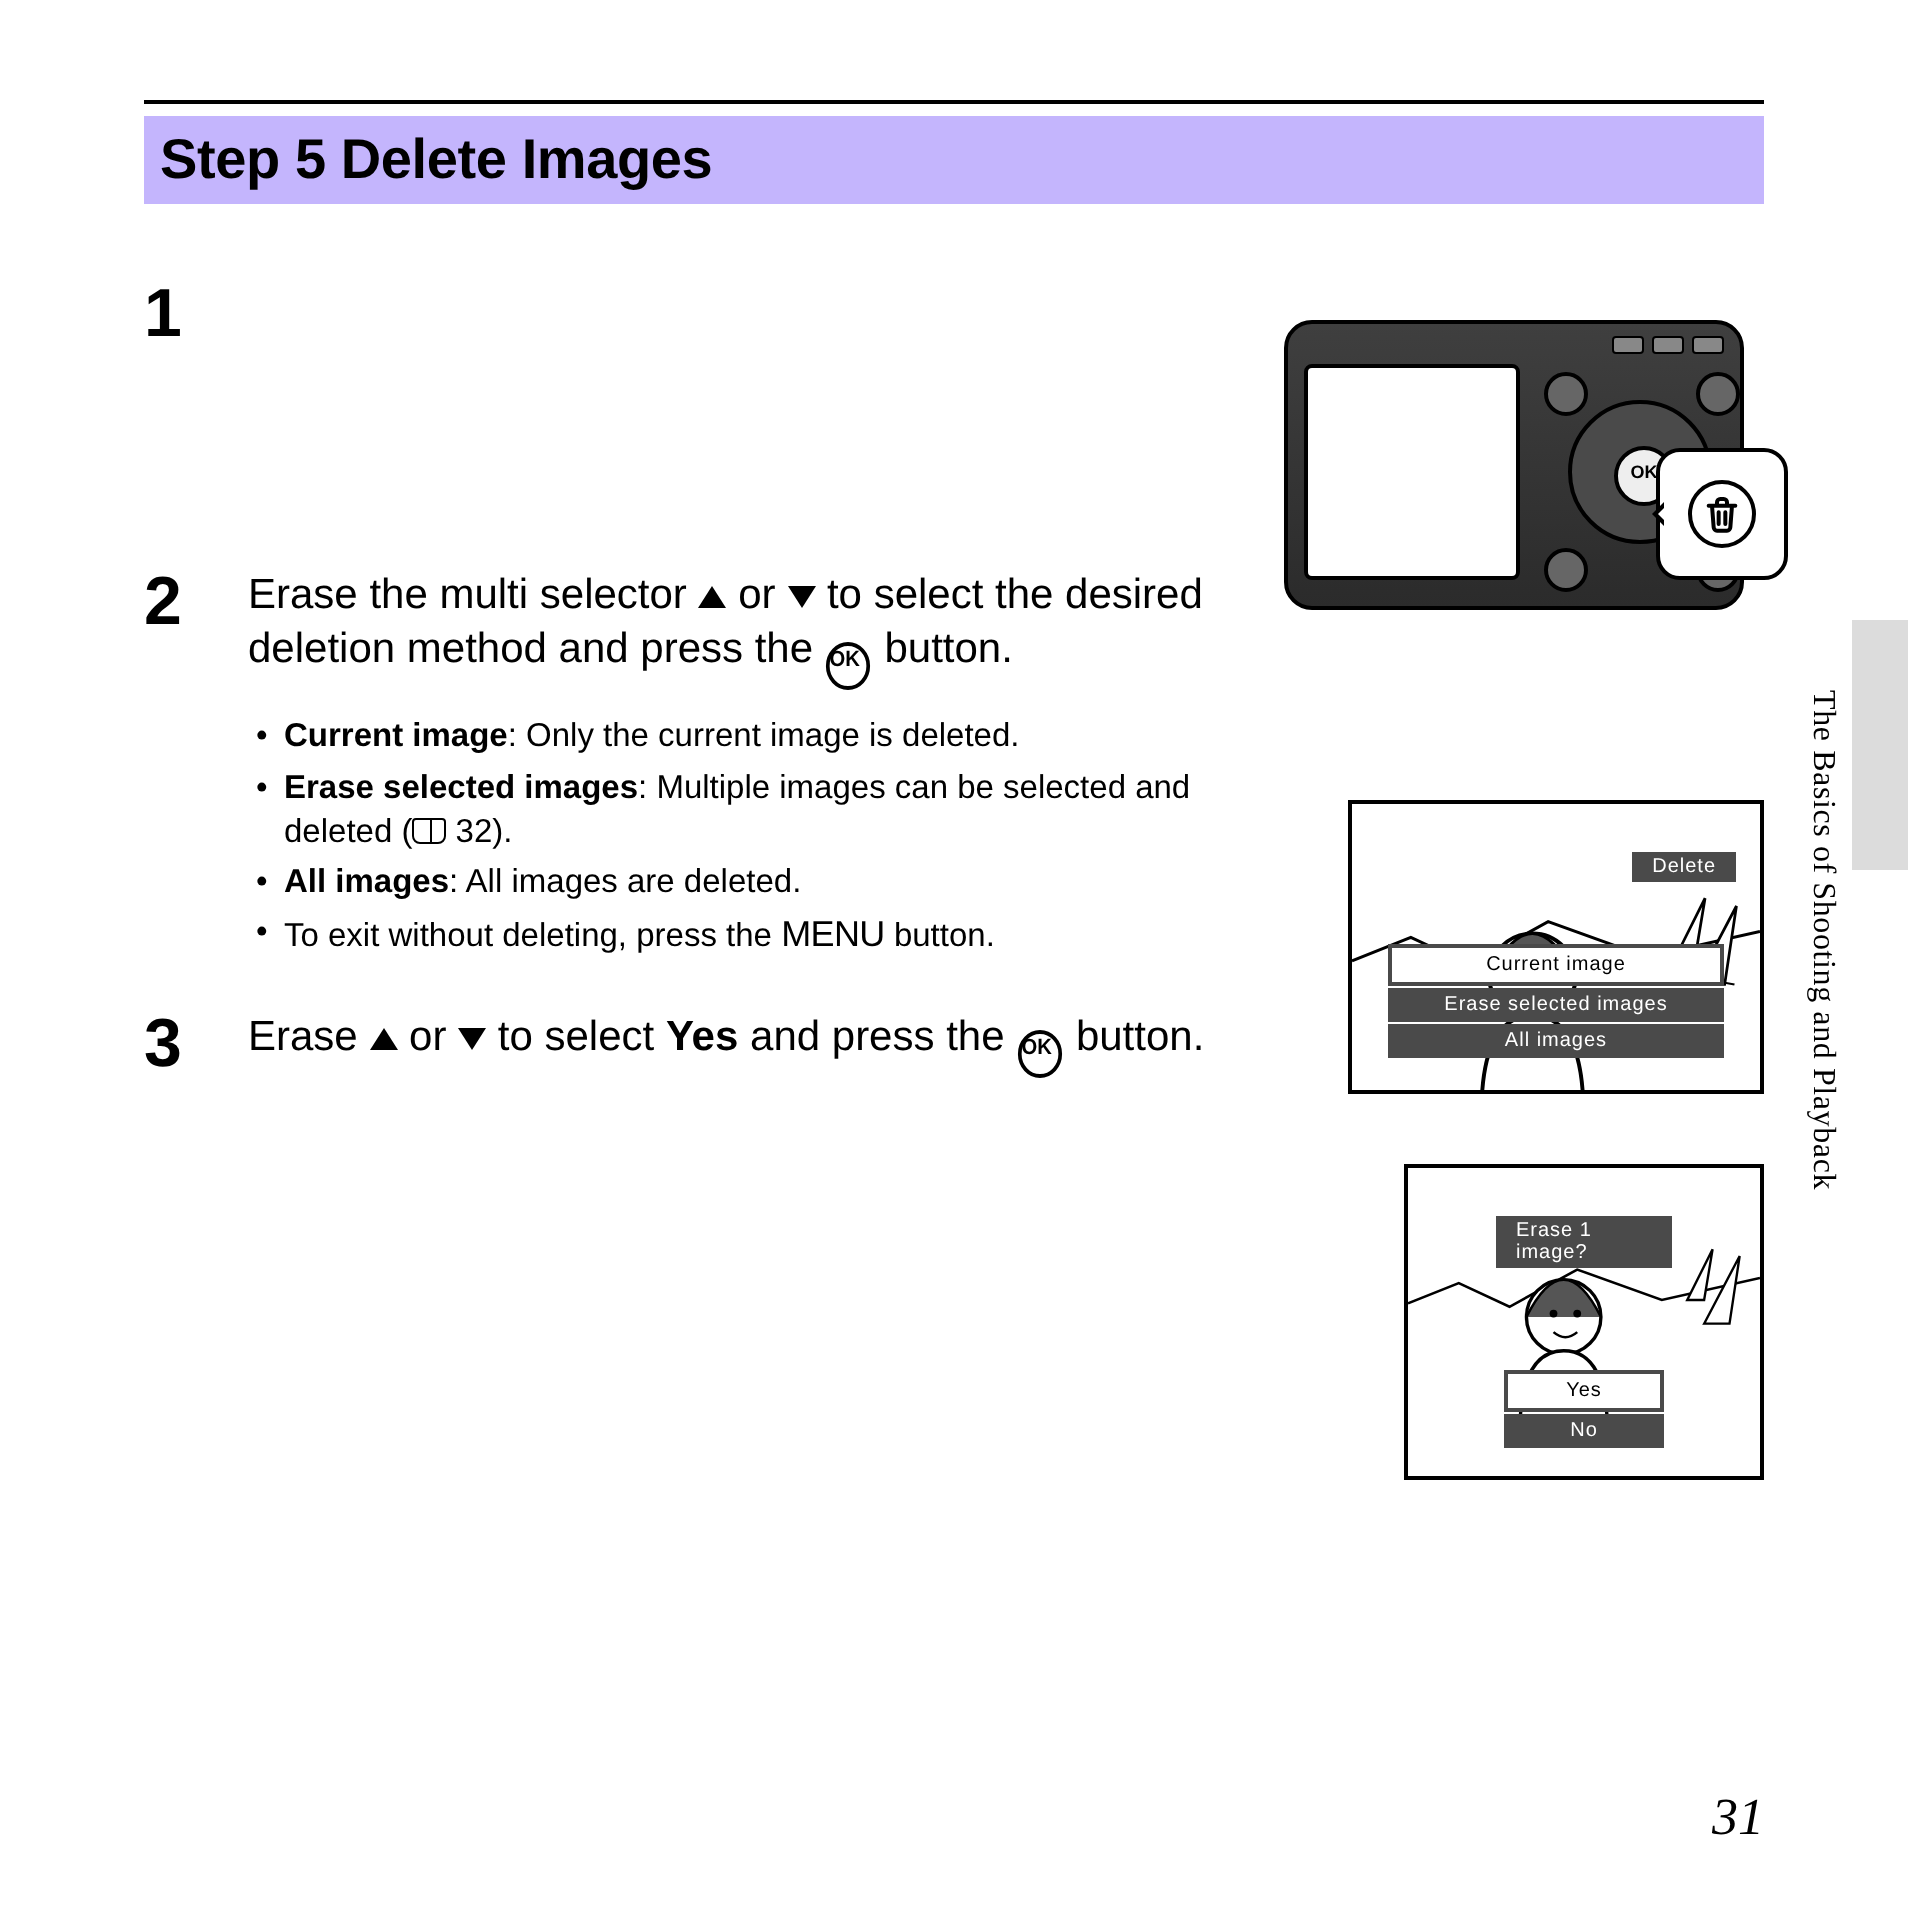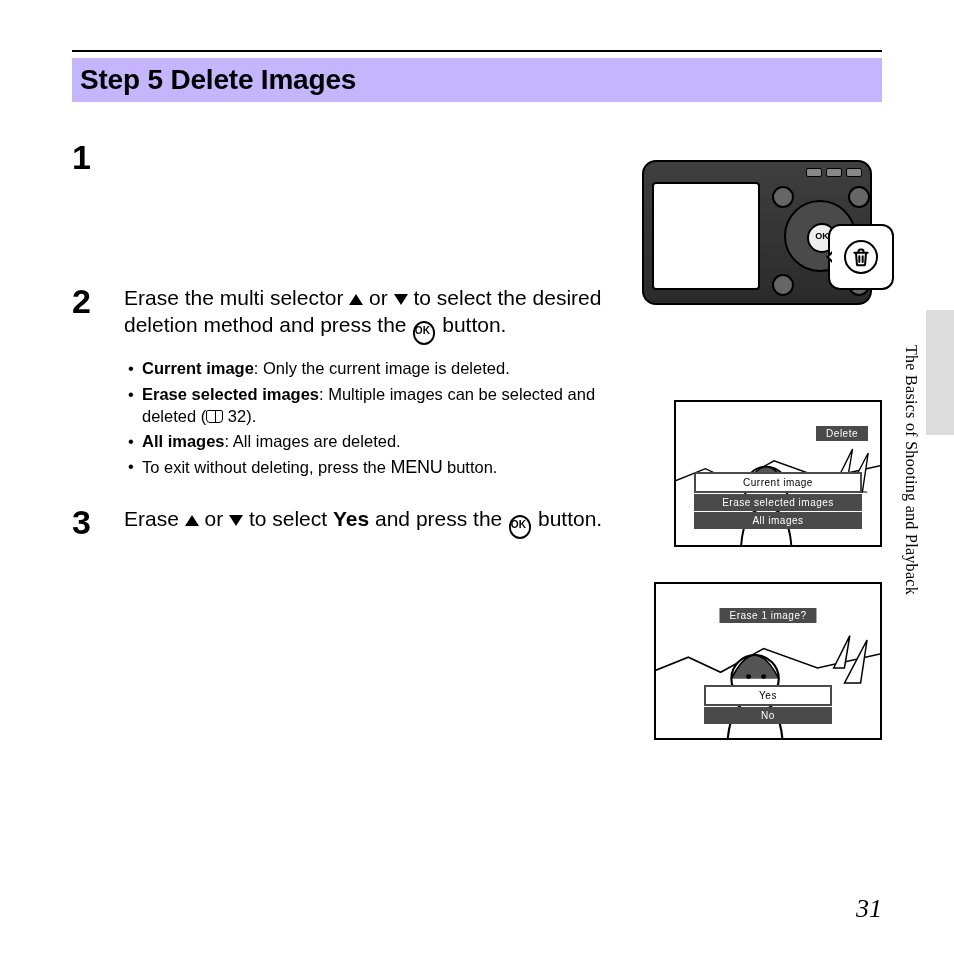--- a/index.html
+++ b/index.html
@@ -99,21 +99,21 @@
     right: 72px;
     top: 356px;
     width: 208px;
     height: 147px;
     margin-top: 44px;
   }
   .illus-3 {
     position: absolute;
     right: 72px;
     top: 582px;
-    width: 228px;
+    width: 180px;
     height: 158px;
   }
   
   .cam-body {
     position: absolute;
     left: 0; top: 0;
     width: 230px; height: 145px;
     border: 2.5px solid #000;
     border-radius: 14px;
     background: linear-gradient(#3f3f3f, #2b2b2b);

